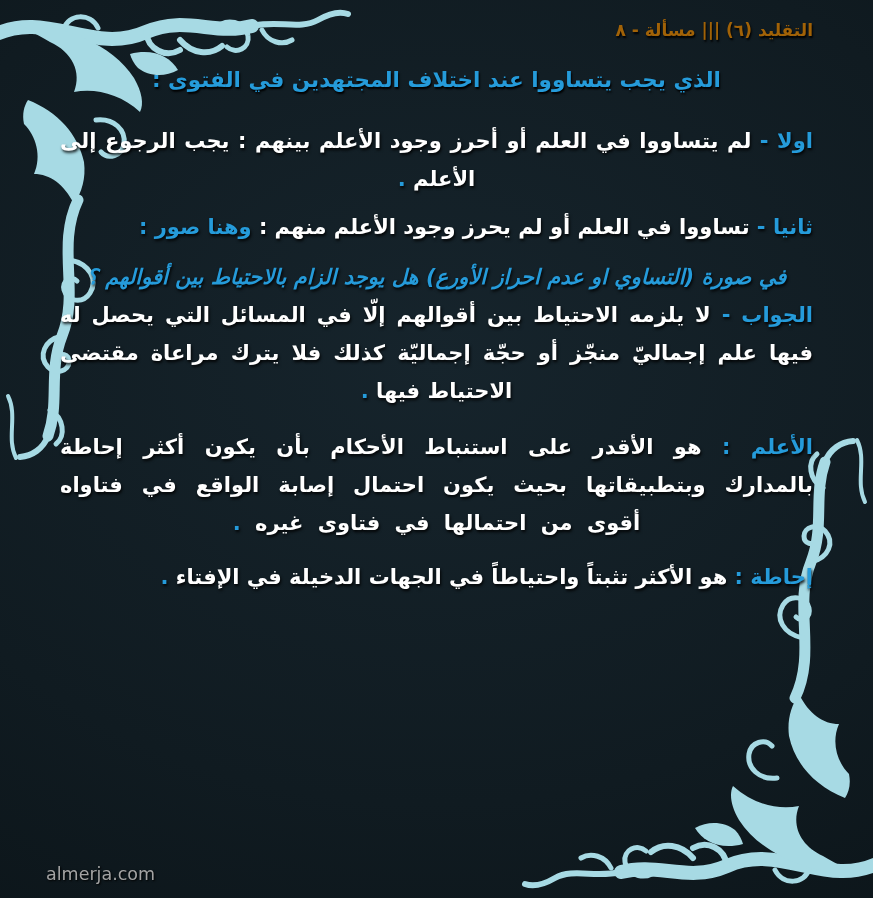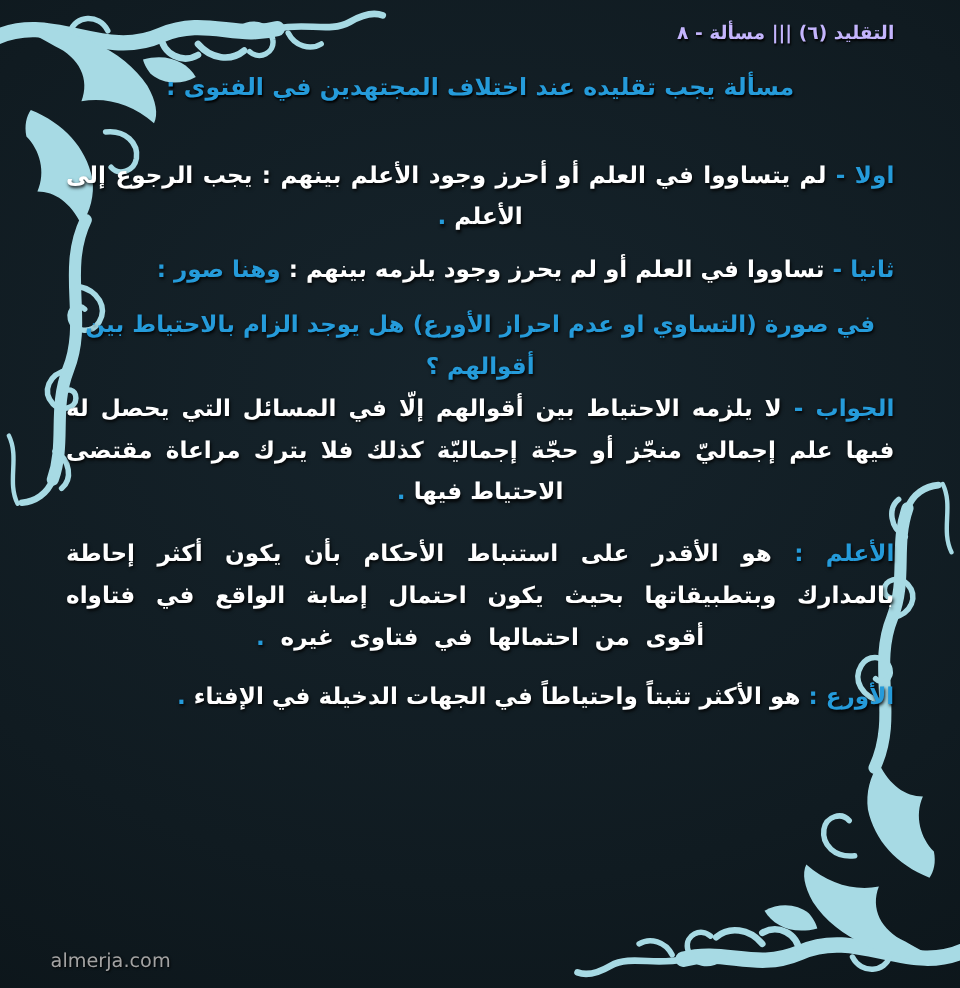--- a/index.html
+++ b/index.html
@@ -11,48 +11,48 @@
     direction:rtl;
   }
   .slide{position:absolute;inset:0;}
   .orn-layer{
     position:absolute;inset:0;
     color:var(--ornament,#a7dae4);
     pointer-events:none;
   }
   .doc-title{
     position:absolute;top:20px;right:60px;
-    color:#c4b5fd;font-weight:bold;font-size:17px;
+    color:#a16207;font-weight:bold;font-size:17px;
     text-shadow:1px 2px 2px #000;
   }
   .content{
     position:absolute;top:0;left:0;right:0;
     padding:0 60px;
   }
   .heading{
     margin:0;margin-top:64px;
     font-size:21.5px;line-height:32px;font-weight:bold;
     text-align:center;color:var(--accent,#259bda);
     text-shadow:1px 2px 2px #000;
   }
   .heading2{margin-top:20px;}
   .para{
     margin:0;
     font-size:21px;line-height:38px;font-weight:bold;color:#fff;
     text-shadow:1px 2px 3px rgba(0,0,0,.9);
   }
   .p-justify{text-align:justify;text-align-last:center;}
   .p-right{text-align:right;}
-  .p-center{text-align:center;}
+  .p-center{text-align:center;font-style:italic;}
   .wide-spacing{word-spacing:7px;}
   .lbl,.dot,.hl{color:var(--accent,#259bda);text-align:center;}
   .question{
     margin-top:12px;color:var(--accent,#259bda);
   }
-  .mt-p1{margin-top:44px;}
+  .mt-p1{margin-top:26px;}
   .mt-p2{margin-top:10px;}
   .mt-c1{margin-top:14px;}
   .mt-c2{margin-top:14px;}
   .mt-ans{}
   .mt-d1{margin-top:18px;}
   .mt-d2{margin-top:16px;}
   .footer{
     position:absolute;left:46px;bottom:14px;
     direction:ltr;color:#a3a3a3;font-size:17.5px;
     text-shadow:1px 1px 2px #000;
@@ -86,31 +86,31 @@
       </g>
     </defs>
     <use href="#corner"></use>
     <use href="#corner" transform="rotate(180 436.5 449)"></use>
   </svg>
 
   <div class="doc-title">التقليد (٦) ||| مسألة - ٨</div>
 
   <div class="content">
 
-    <h1 class="heading">مسألة يجب تقليده عند اختلاف المجتهدين في الفتوى :</h1>
+    <h1 class="heading">الذي يجب يتساووا عند اختلاف المجتهدين في الفتوى :</h1>
 
     <p class="para p-justify mt-p1">
       <span class="lbl">اولا -</span>
       <span>لم يتساووا في العلم أو أحرز وجود الأعلم بينهم : يجب الرجوع إلى الأعلم</span>
       <span class="dot">.</span>
     </p>
 
     <p class="para p-right mt-p2">
       <span class="lbl">ثانيا -</span>
-      <span>تساووا في العلم أو لم يحرز وجود يلزمه بينهم :</span>
+      <span>تساووا في العلم أو لم يحرز وجود الأعلم منهم :</span>
       <span class="hl">وهنا صور :</span>
     </p>
 
 
 
     <p class="para p-center question">في صورة (التساوي او عدم احراز الأورع) هل يوجد الزام بالاحتياط بين أقوالهم ؟</p>
 
     <p class="para p-justify mt-ans">
       <span class="lbl">الجواب -</span>
       <span>لا يلزمه الاحتياط بين أقوالهم إلّا في المسائل التي يحصل له فيها علم إجماليّ منجّز أو حجّة إجماليّة كذلك فلا يترك مراعاة مقتضى الاحتياط فيها</span>
@@ -118,21 +118,21 @@
     </p>
 
 
     <p class="para p-justify wide-spacing mt-d1">
       <span class="lbl">الأعلم :</span>
       <span>هو الأقدر على استنباط الأحكام بأن يكون أكثر إحاطة بالمدارك وبتطبيقاتها بحيث يكون احتمال إصابة الواقع في فتاواه أقوى من احتمالها في فتاوى غيره</span>
       <span class="dot">.</span>
     </p>
 
     <p class="para p-right mt-d2">
-      <span class="lbl">الأورع :</span>
+      <span class="lbl">إحاطة :</span>
       <span>هو الأكثر تثبتاً واحتياطاً في الجهات الدخيلة في الإفتاء</span>
       <span class="dot">.</span>
     </p>
 
   </div>
 
   <div class="footer">almerja.com</div>
 
 </div>
 

